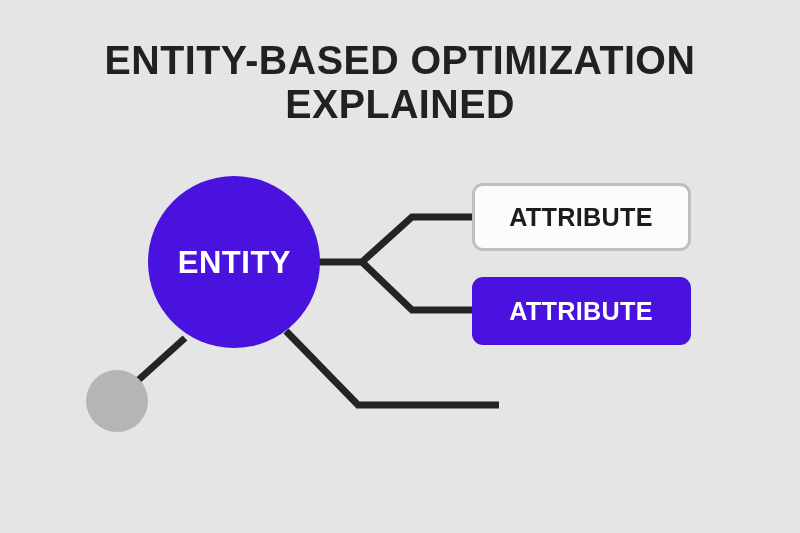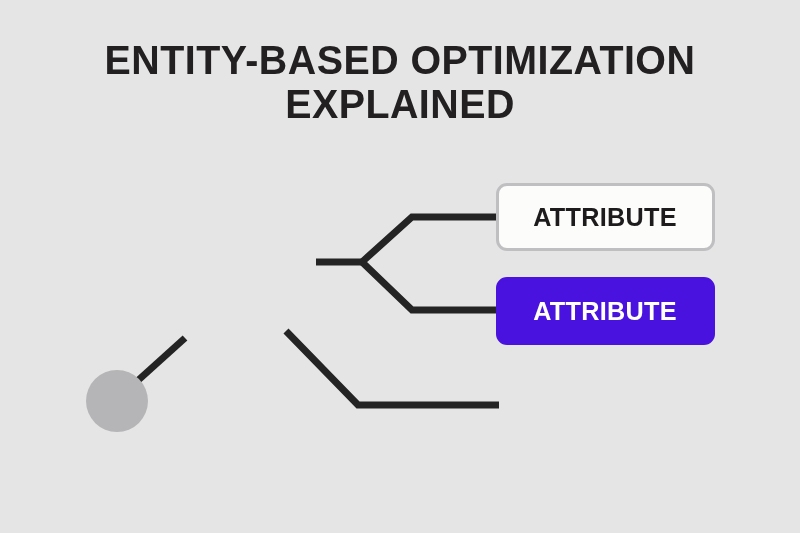--- a/index.html
+++ b/index.html
@@ -86,21 +86,21 @@
     top: 370px;
     width: 62px;
     height: 62px;
     border-radius: 50%;
     background: #b5b5b7;
   }
 
   
   .node-box {
     position: absolute;
-    left: 496px;
+    left: 472px;
     width: 219px;
     height: 68px;
     box-sizing: border-box;
     border-radius: 11px;
     display: flex;
     align-items: center;
     justify-content: center;
   }
   .node-box .box-label {
     font-family: "Liberation Sans", sans-serif;
@@ -143,20 +143,23 @@
 
     <path class="conn-line" d="M 362 262 L 412 310 L 499 310"></path>
 
     <path class="conn-line" d="M 286 331 L 358 405 L 499 405"></path>
 
     <path class="conn-line" d="M 185 338 L 134 384"></path>
   </svg>
 
   <div class="gray-node"></div>
 
+  <div class="entity-node">
+    <span class="entity-label">ENTITY</span>
+  </div>
 
   <div id="box-attribute-1" class="node-box box-plain">
     <span class="box-label">ATTRIBUTE</span>
   </div>
 
   <div id="box-attribute-2" class="node-box box-accent">
     <span class="box-label">ATTRIBUTE</span>
   </div>
 
 

